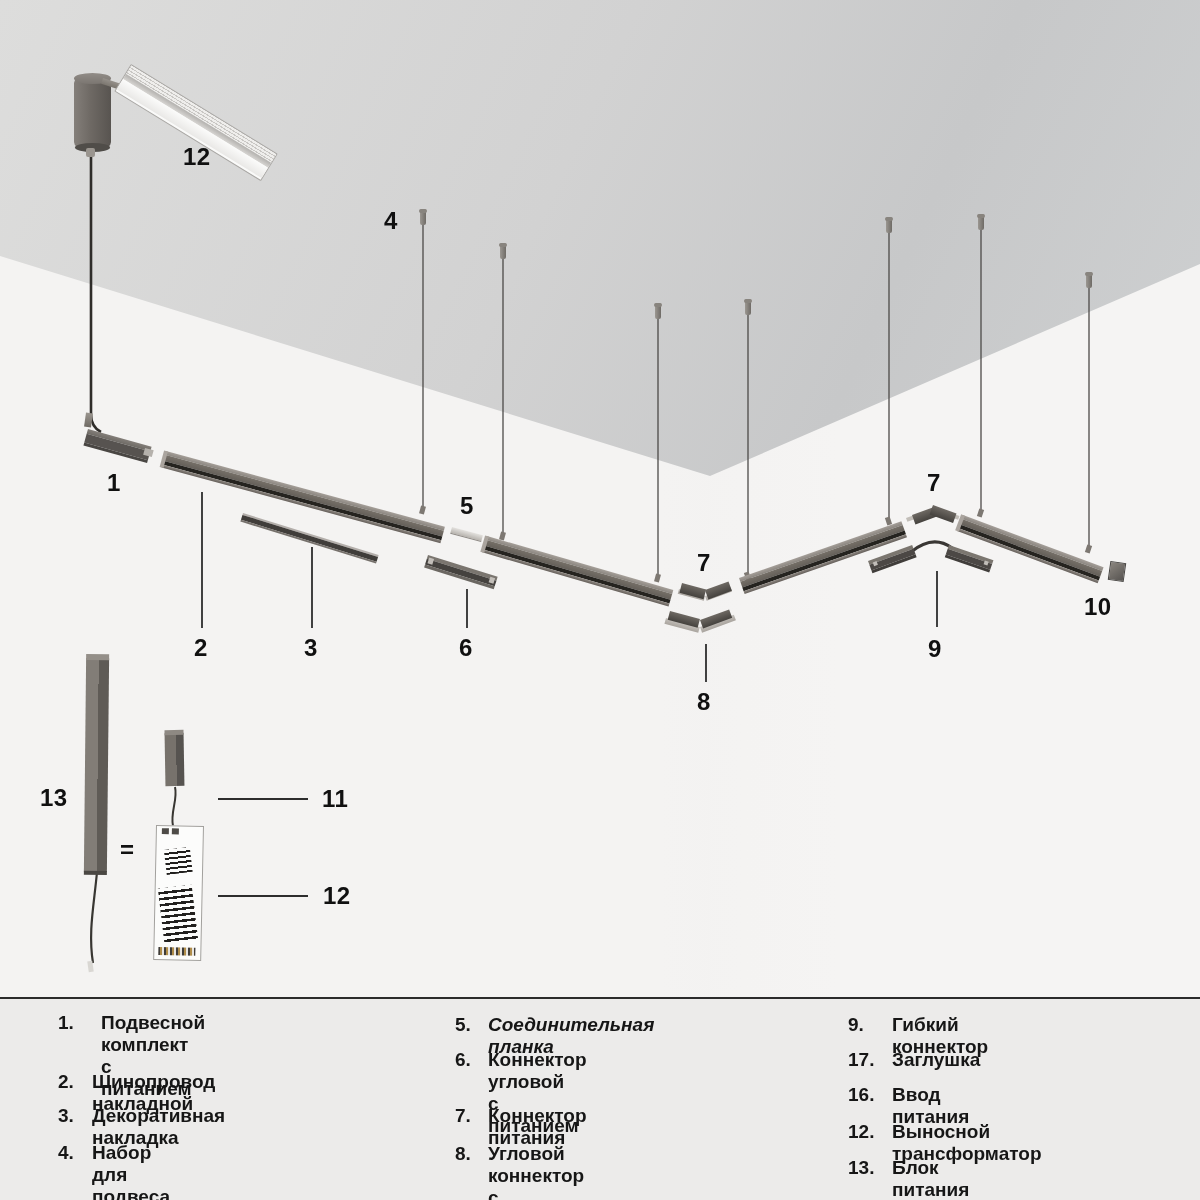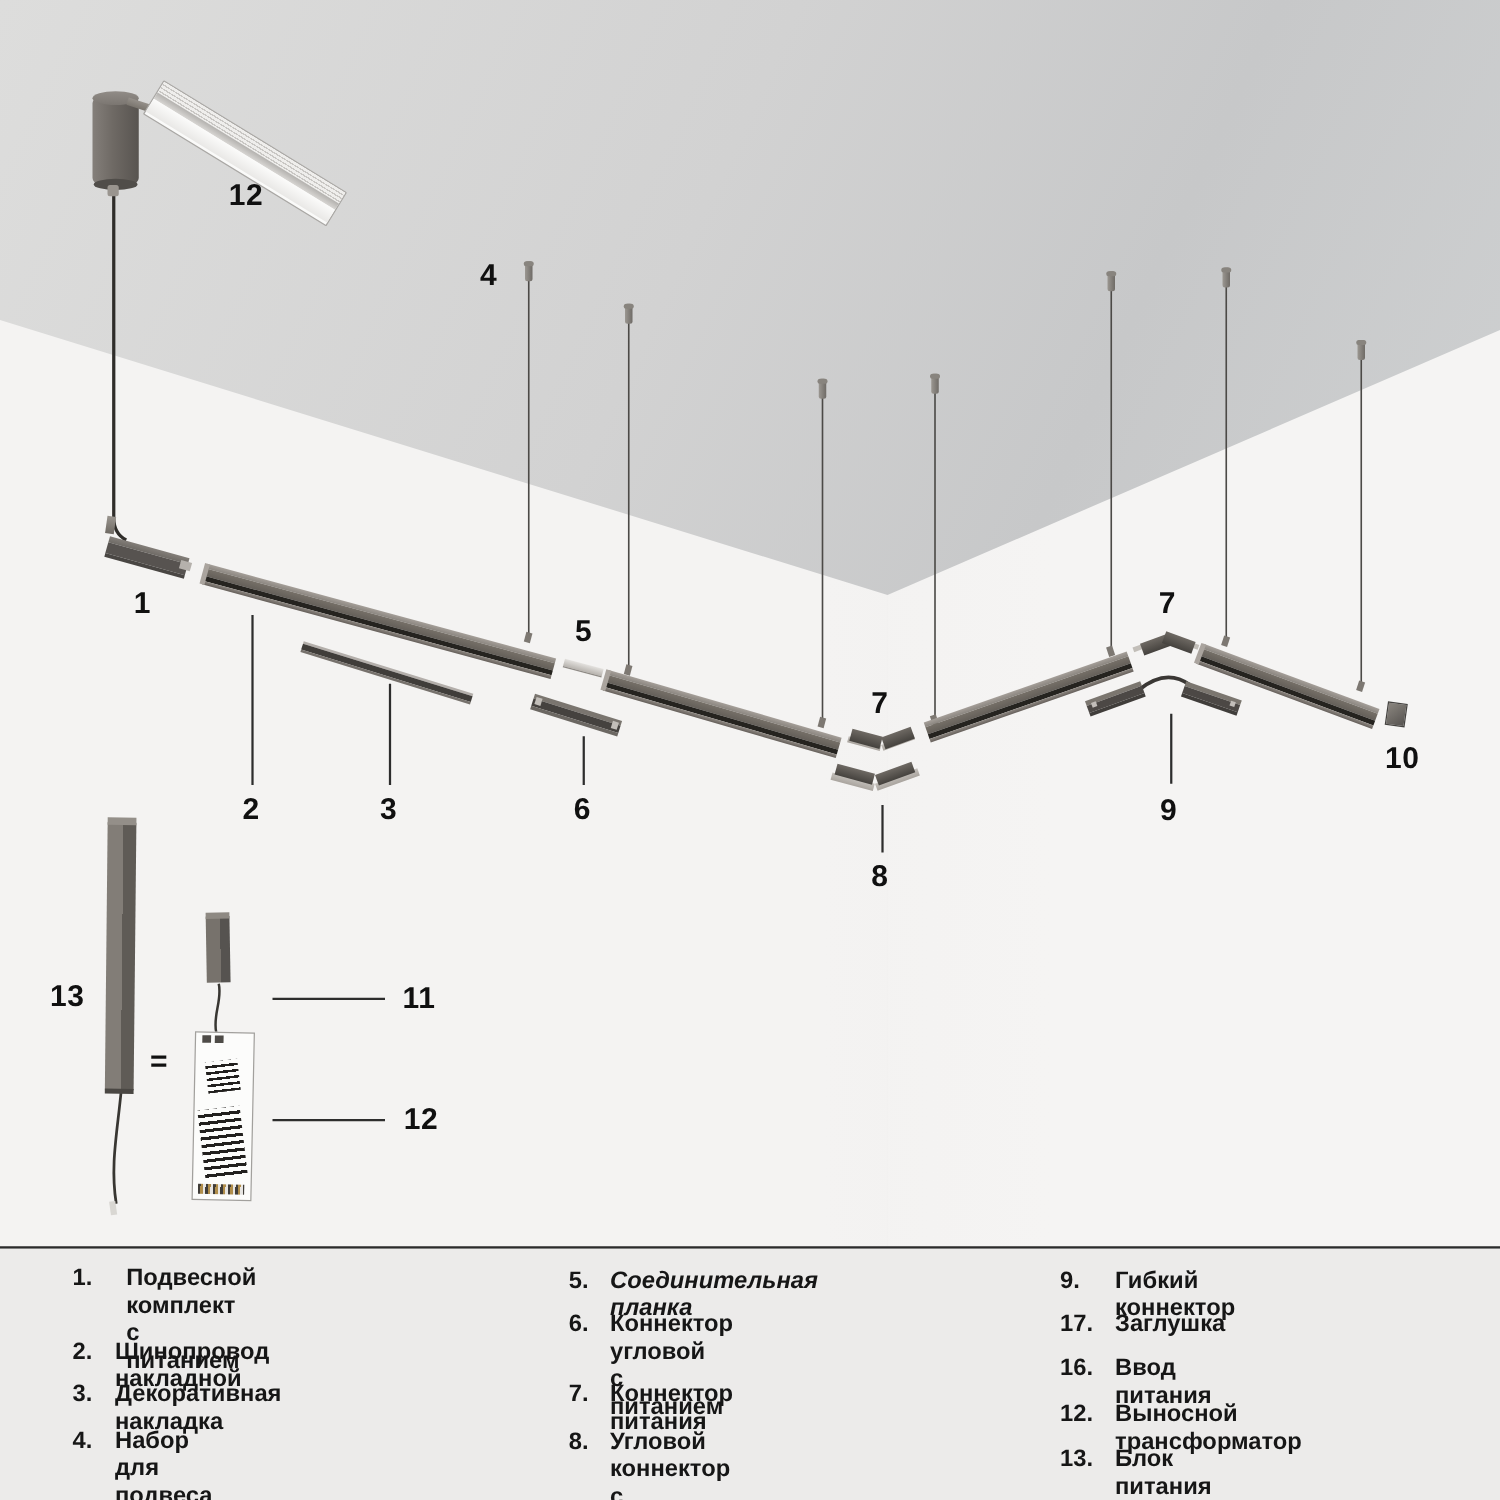--- a/index.html
+++ b/index.html
@@ -241,21 +241,21 @@
   <div class="abs lbl" style="left:107px;top:469px;">1</div>
   <div class="abs lbl" style="left:384px;top:207px;">4</div>
   <div class="abs lbl" style="left:460px;top:492px;">5</div>
   <div class="abs lbl" style="left:194px;top:634px;">2</div>
   <div class="abs lbl" style="left:304px;top:634px;">3</div>
   <div class="abs lbl" style="left:459px;top:634px;">6</div>
   <div class="abs lbl" style="left:697px;top:549px;">7</div>
   <div class="abs lbl" style="left:697px;top:688px;">8</div>
   <div class="abs lbl" style="left:927px;top:469px;">7</div>
   <div class="abs lbl" style="left:928px;top:635px;">9</div>
-  <div class="abs lbl" style="left:1108px;top:593px;">10</div>
+  <div class="abs lbl" style="left:1084px;top:593px;">10</div>
   <div class="abs lbl" style="left:40px;top:784px;">13</div>
   <div class="abs lbl" style="left:120px;top:836px;">=</div>
   <div class="abs lbl" style="left:322px;top:785px;">11</div>
   <div class="abs lbl" style="left:323px;top:882px;">12</div>
 
   <div class="abs hline"></div>
   <div class="abs legendbg"></div>
 
   <div class="abs lrow" style="top:1012px;">
     <span class="lnum" style="left:58px;">1.</span>

